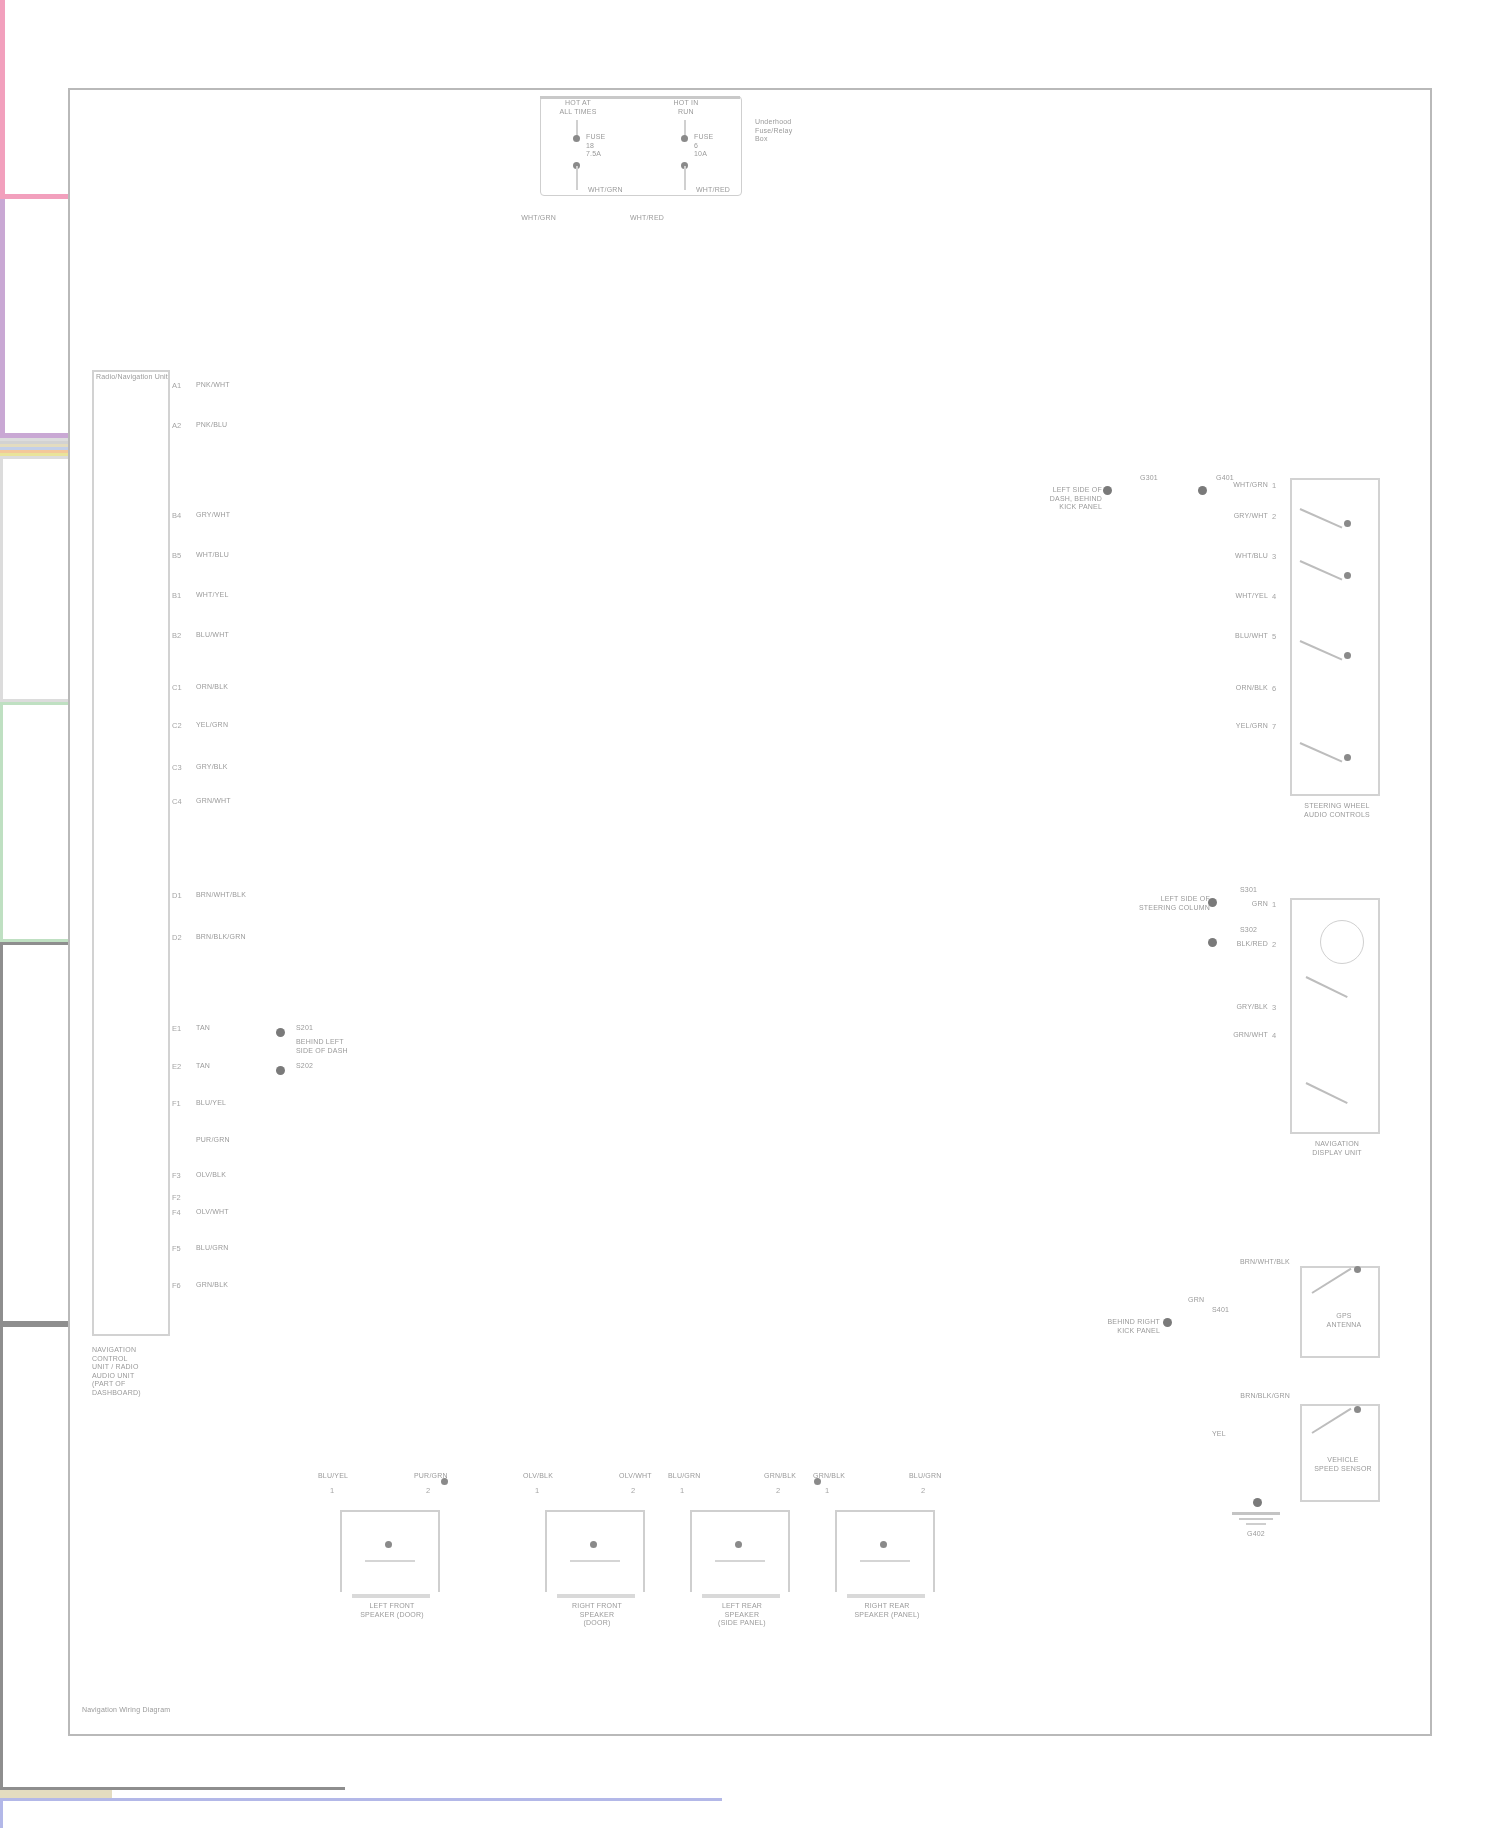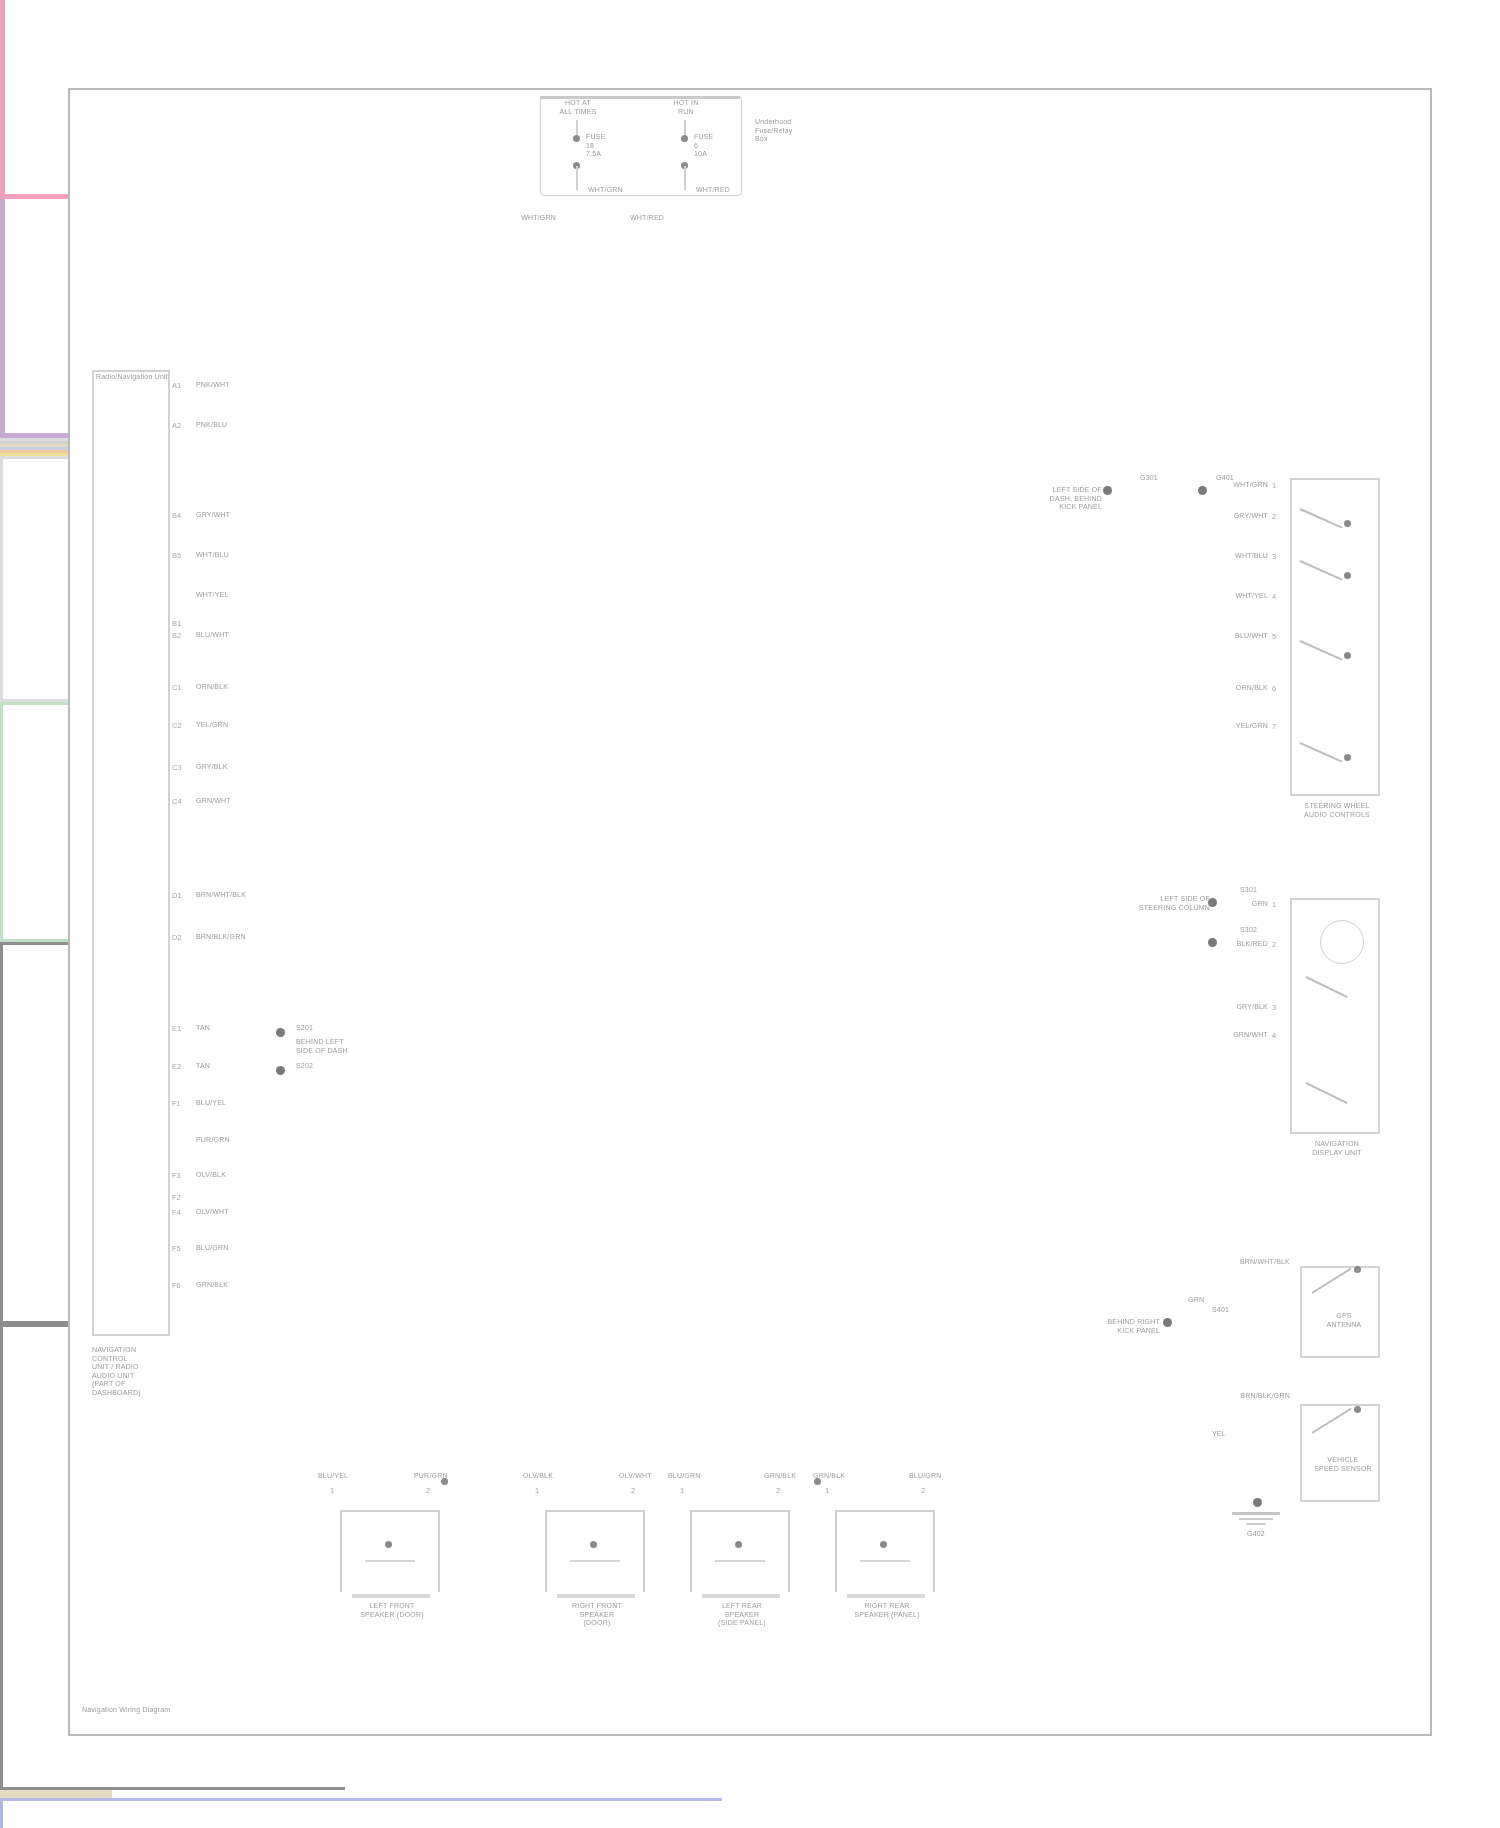--- a/index.html
+++ b/index.html
@@ -104,21 +104,21 @@
 
   <div class="wh" style="left:170px;top:520px;width:1120px;height:3px;background:#dcdcdc;"></div>
   <div class="pin" style="left:172px;top:511px;">B4</div>
   <div class="lbl xs" style="left:196px;top:511px;">GRY/WHT</div>
 
   <div class="wh" style="left:170px;top:560px;width:1120px;height:3px;background:#d2d2d2;"></div>
   <div class="pin" style="left:172px;top:551px;">B5</div>
   <div class="lbl xs" style="left:196px;top:551px;">WHT/BLU</div>
 
   <div class="wh" style="left:170px;top:600px;width:1120px;height:3px;background:#e3dcc0;"></div>
-  <div class="pin" style="left:172px;top:591px;margin-top:28px;">B1</div>
+  <div class="pin" style="left:172px;top:591px;">B1</div>
   <div class="lbl xs" style="left:196px;top:591px;">WHT/YEL</div>
 
   <div class="wh" style="left:170px;top:640px;width:1120px;height:3px;background:#c3cfe8;"></div>
   <div class="pin" style="left:172px;top:631px;">B2</div>
   <div class="lbl xs" style="left:196px;top:631px;">BLU/WHT</div>
 
   <div class="wh" style="left:170px;top:692px;width:1120px;height:3px;background:#f3c89a;"></div>
   <div class="pin" style="left:172px;top:683px;">C1</div>
   <div class="lbl xs" style="left:196px;top:683px;">ORN/BLK</div>
 

